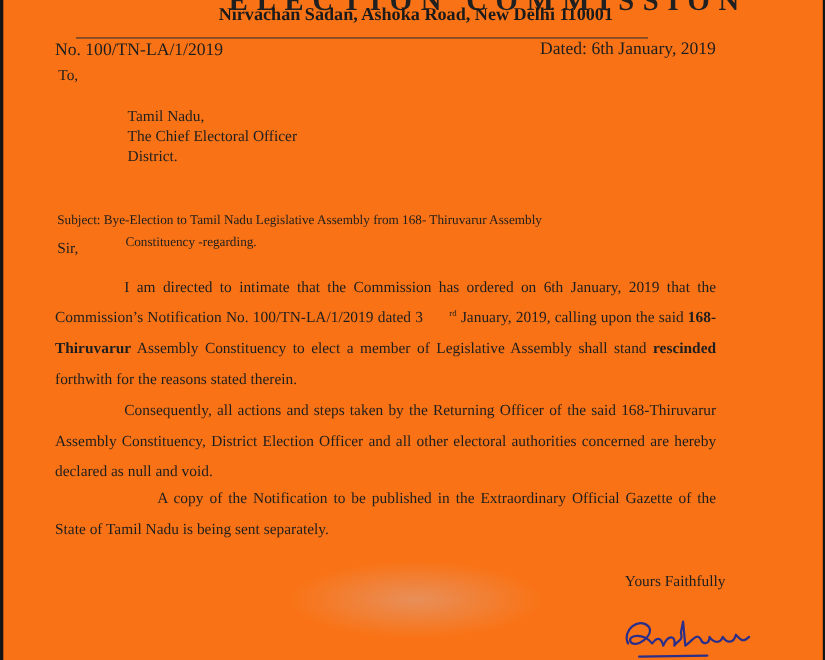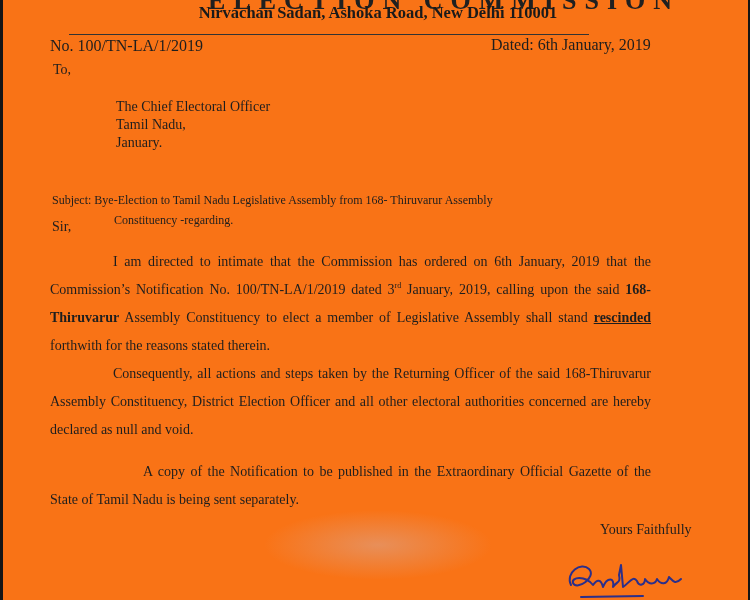--- a/index.html
+++ b/index.html
@@ -52,27 +52,27 @@
   .salutation {
     position: absolute; left: 49px; top: 219px; font-size: 14px;
   }
   .para {
     position: absolute; left: 47px; width: 601px; font-size: 14px;
     line-height: 28px; text-align: justify;
   }
   .para .indent { display: inline-block; width: 63px; }
   .p1 { top: 248px; }
   .p2 { top: 360px; }
-  .p3 { top: 458px; }
+  .p3 { top: 440px; }
   .p3 .indent { width: 93px; }
   .bold { font-weight: bold; }
-  .underline-bold { font-weight: bold; text-decoration: underline; }
-  sup { font-size: 8px; line-height: 0; }
+  .underline-bold { font-weight: bold; }
+  sup { font-size: 8px; line-height: 0; padding-left: 24px; }
   .closing {
-    position: absolute; left: 565px; top: 522px; font-size: 14px; margin-left: 32px;
+    position: absolute; left: 565px; top: 522px; font-size: 14px;
   }
   .signature {
     position: absolute; left: 560px; top: 555px; width: 150px; height: 45px;
   }
   .blur {
     position: absolute; left: 260px; top: 510px; width: 230px; height: 70px;
     background: radial-gradient(ellipse at center, rgba(200,195,215,0.35), rgba(255,255,255,0) 70%);
   }
 </style>
 </head>
@@ -81,23 +81,23 @@
 <div class="page">
   <div class="letterhead-cut">ELECTION COMMISSION</div>
   <div class="address">Nirvachan Sadan, Ashoka Road, New Delhi 110001</div>
   <div class="rule"></div>
 
   <div class="ref-no">No. 100/TN-LA/1/2019</div>
   <div class="dated">Dated: 6th  January, 2019</div>
 
   <div class="to">To,</div>
   <div class="addressee">
+    <div>Tamil Nadu,</div>
     <div>The Chief Electoral Officer</div>
-    <div>Tamil Nadu,</div>
-    <div>January.</div>
+    <div>District.</div>
   </div>
 
   <div class="subject">
     <span>Subject: Bye-Election to Tamil Nadu Legislative Assembly from 168- Thiruvarur Assembly</span>
     <span class="cont">Constituency -regarding.</span>
   </div>
 
   <div class="salutation">Sir,</div>
 
   <div class="para p1">

